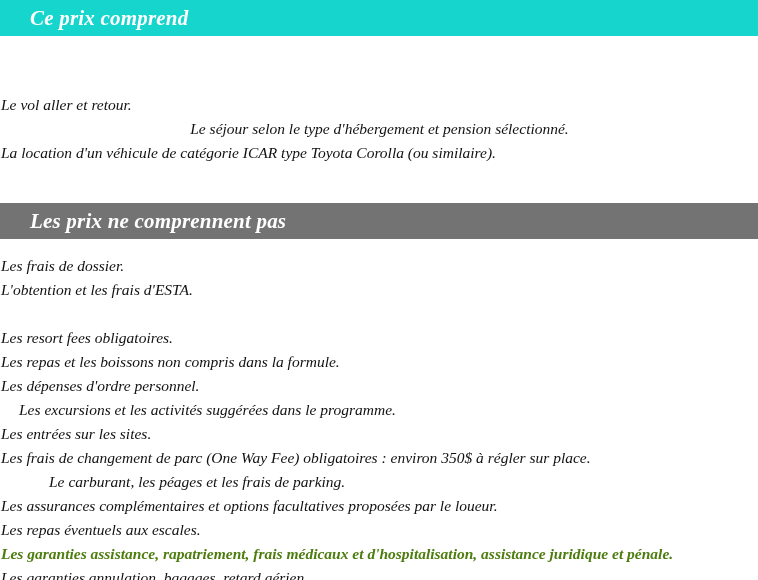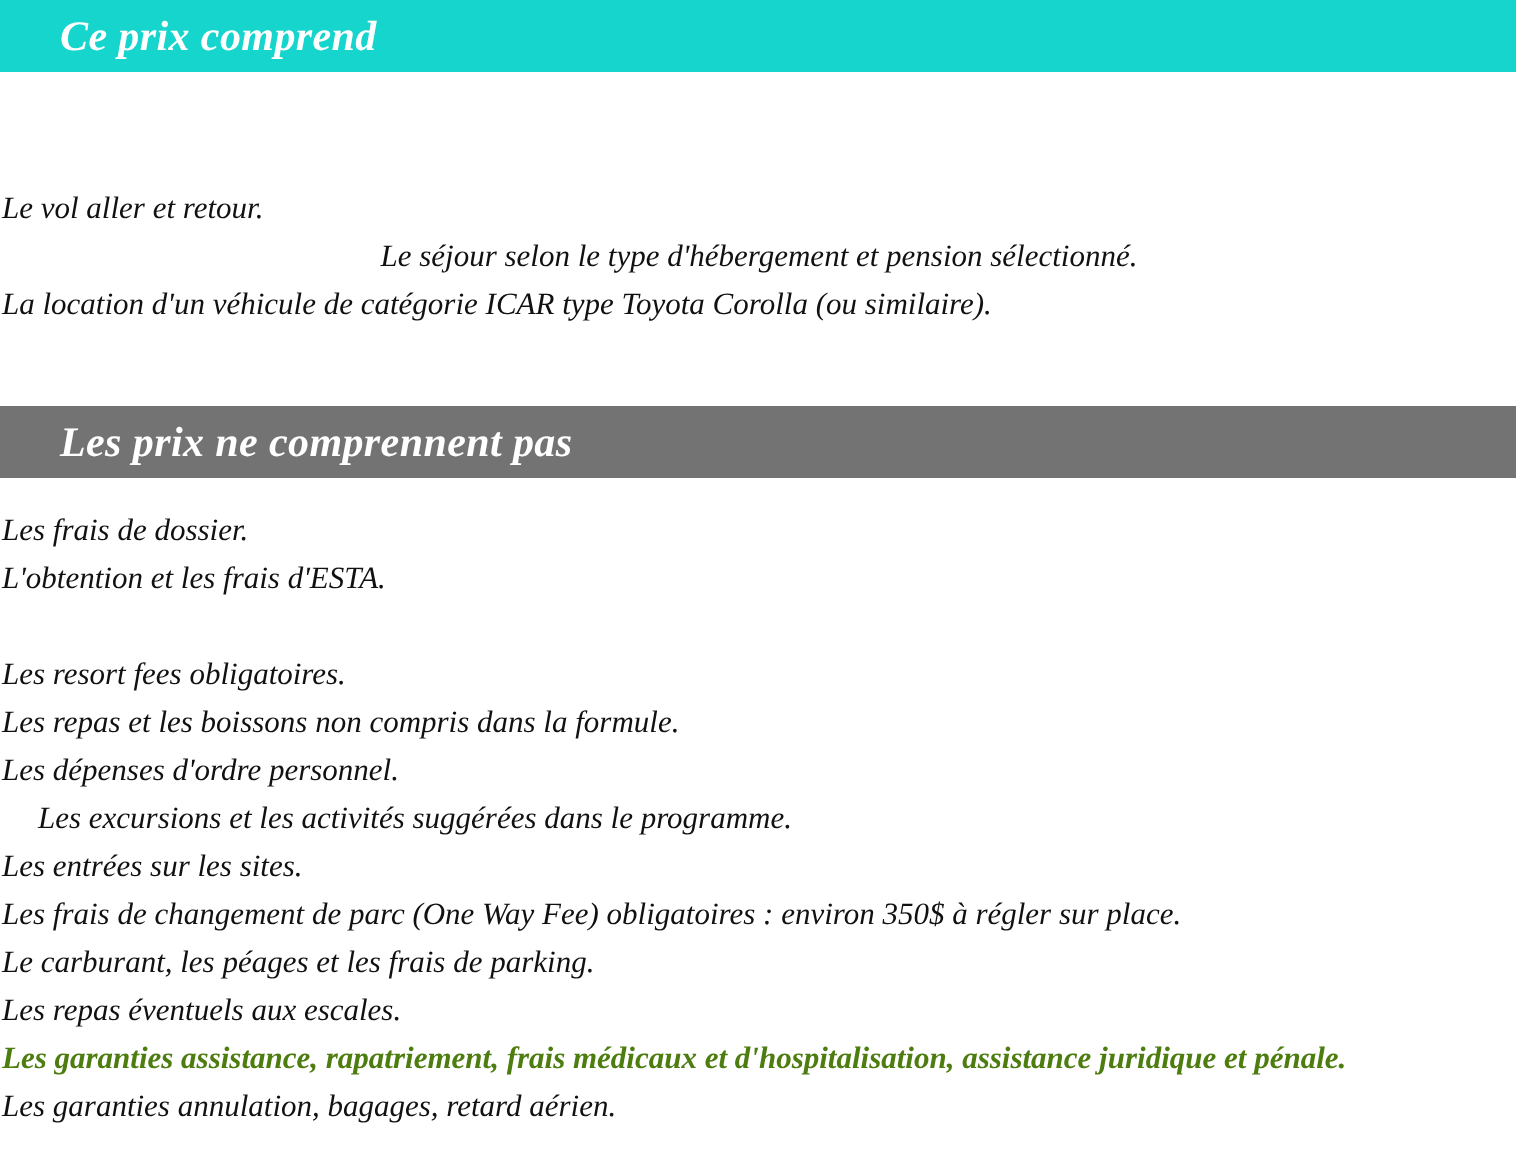--- a/index.html
+++ b/index.html
@@ -92,20 +92,21 @@
     <div class="gap-after-second-header"></div>
     <div class="section-body">
       <div class="item" style="color: rgb(17, 17, 17);">Les frais de dossier.</div>
       <div class="item" style="color: rgb(17, 17, 17);">L'obtention et les frais d'ESTA.</div>
       <div class="item" style="color: rgb(17, 17, 17); margin-top: 24px;">Les resort fees obligatoires.</div>
       <div class="item" style="color: rgb(17, 17, 17);">Les repas et les boissons non compris dans la formule.</div>
       <div class="item" style="color: rgb(17, 17, 17);">Les dépenses d'ordre personnel.</div>
       <div class="item" style="color: rgb(17, 17, 17); margin-left: 18px;">Les excursions et les activités suggérées dans le programme.</div>
       <div class="item" style="color: rgb(17, 17, 17);">Les entrées sur les sites.</div>
       <div class="item" style="color: rgb(17, 17, 17);">Les frais de changement de parc (One Way Fee) obligatoires : environ 350$ à régler sur place.</div>
-      <div class="item" style="color: rgb(17, 17, 17);">Le carburant, les péages et les frais de parking.</div>
+      <div class="item" style="color: rgb(17, 17, 17); margin-left: 48px;">Le carburant, les péages et les frais de parking.</div>
+      <div class="item" style="color: rgb(17, 17, 17);">Les assurances complémentaires et options facultatives proposées par le loueur.</div>
       <div class="item" style="color: rgb(17, 17, 17);">Les repas éventuels aux escales.</div>
       <div class="item" style="color: #4d7c0f; font-weight: bold;">Les garanties assistance, rapatriement, frais médicaux et d'hospitalisation, assistance juridique et pénale.</div>
       <div class="item" style="color: rgb(17, 17, 17);">Les garanties annulation, bagages, retard aérien.</div>
     </div>
   </div>
 
 </div>
 
 </body></html>

